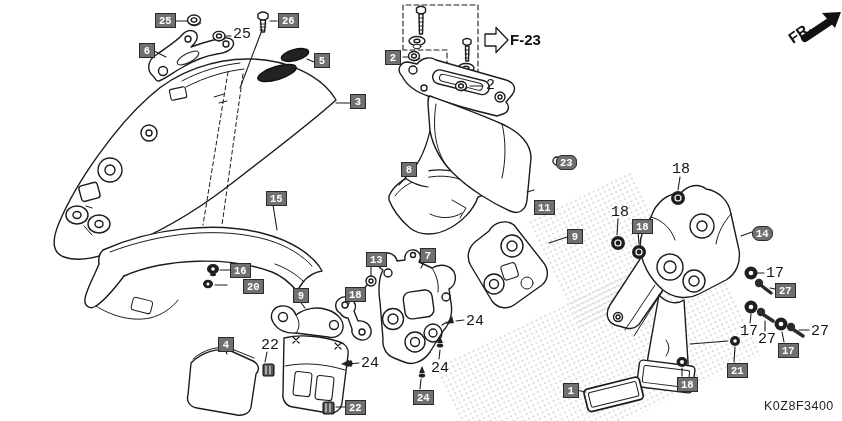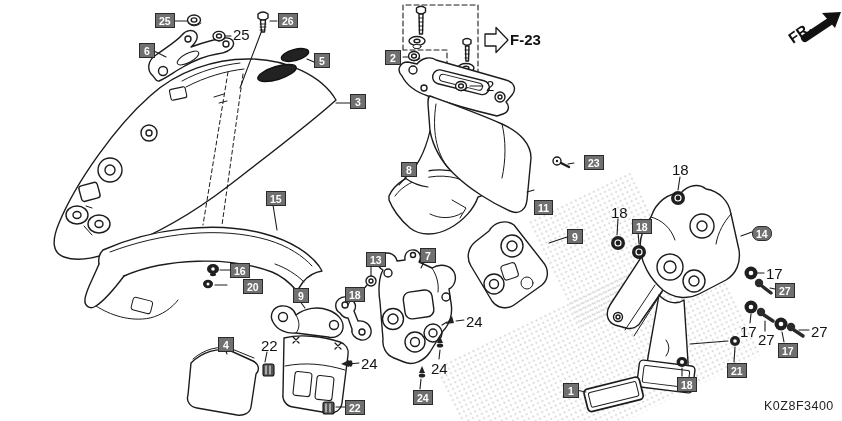--- a/index.html
+++ b/index.html
@@ -5,21 +5,21 @@
   * { margin:0; padding:0; box-sizing:border-box; }
   html,body { width:842px; height:421px; background:#fff; overflow:hidden;
               font-family:"Liberation Sans", sans-serif; }
   .stage { position:relative; width:842px; height:421px; background:#fff; }
   .dots { position:absolute;
           background-image:radial-gradient(circle, #a2a2a2 0.9px, transparent 1.1px);
           background-size:5px 5px; opacity:.5; }
   #dots-a { left:448px; top:295px; width:300px; height:132px; transform:rotate(-26deg); }
   #dots-b { left:548px; top:190px; width:115px; height:120px; transform:rotate(-26deg); }
   svg.art { position:absolute; left:0; top:0; }
-  #callout-layer { position:absolute; left:0; top:0; width:842px; height:416px; }
+  #callout-layer { position:absolute; left:0; top:0; width:842px; height:416px;font-family:Liberation Mono, monospace; }
   .co-box { position:absolute; min-width:16px; height:15px; padding:0 3px;
             background:var(--callout-bg,#707070); border:1.3px solid var(--callout-border,#2a2a2a);
             color:var(--callout-text,#fff); font-weight:bold; font-size:10.5px; line-height:12px;
             display:flex; align-items:center; justify-content:center; cursor:pointer; }
   .co-plain { position:absolute; color:var(--plain-text,#141414);
               font-size:15px; line-height:15px; cursor:pointer; }
   text { font-family:"Liberation Sans", sans-serif; }
 </style>
 </head>
 <body>
@@ -314,21 +314,21 @@
   </svg>
 
   <div id="callout-layer">
       <div class="co-box" style="left: 155px; top: 13px;">25</div>
       <div class="co-box" style="left: 278px; top: 13px;">26</div>
       <div class="co-box" style="left: 139px; top: 43px;">6</div>
       <div class="co-box" style="left: 314px; top: 53px;">5</div>
       <div class="co-box" style="left: 350px; top: 94px;">3</div>
       <div class="co-box" style="left: 385px; top: 50px;">2</div>
       <div class="co-box" style="left: 401px; top: 162px;">8</div>
-      <div class="co-box" style="left: 584px; top: 155px;">23</div>
+      <div class="co-box" style="left: 556px; top: 155px; border-radius: 6px;">23</div>
       <div class="co-box" style="left: 534px; top: 200px;">11</div>
       <div class="co-box" style="left: 567px; top: 229px;">9</div>
       <div class="co-box" style="left: 266px; top: 191px;">15</div>
       <div class="co-box" style="left: 230px; top: 263px;">16</div>
       <div class="co-box" style="left: 227px; top: 279px; margin-left: 16px;">20</div>
       <div class="co-box" style="left: 366px; top: 252px;">13</div>
       <div class="co-box" style="left: 420px; top: 248px;">7</div>
       <div class="co-box" style="left: 293px; top: 288px;">9</div>
       <div class="co-box" style="left: 345px; top: 287px;">18</div>
       <div class="co-box" style="left: 218px; top: 337px;">4</div>

